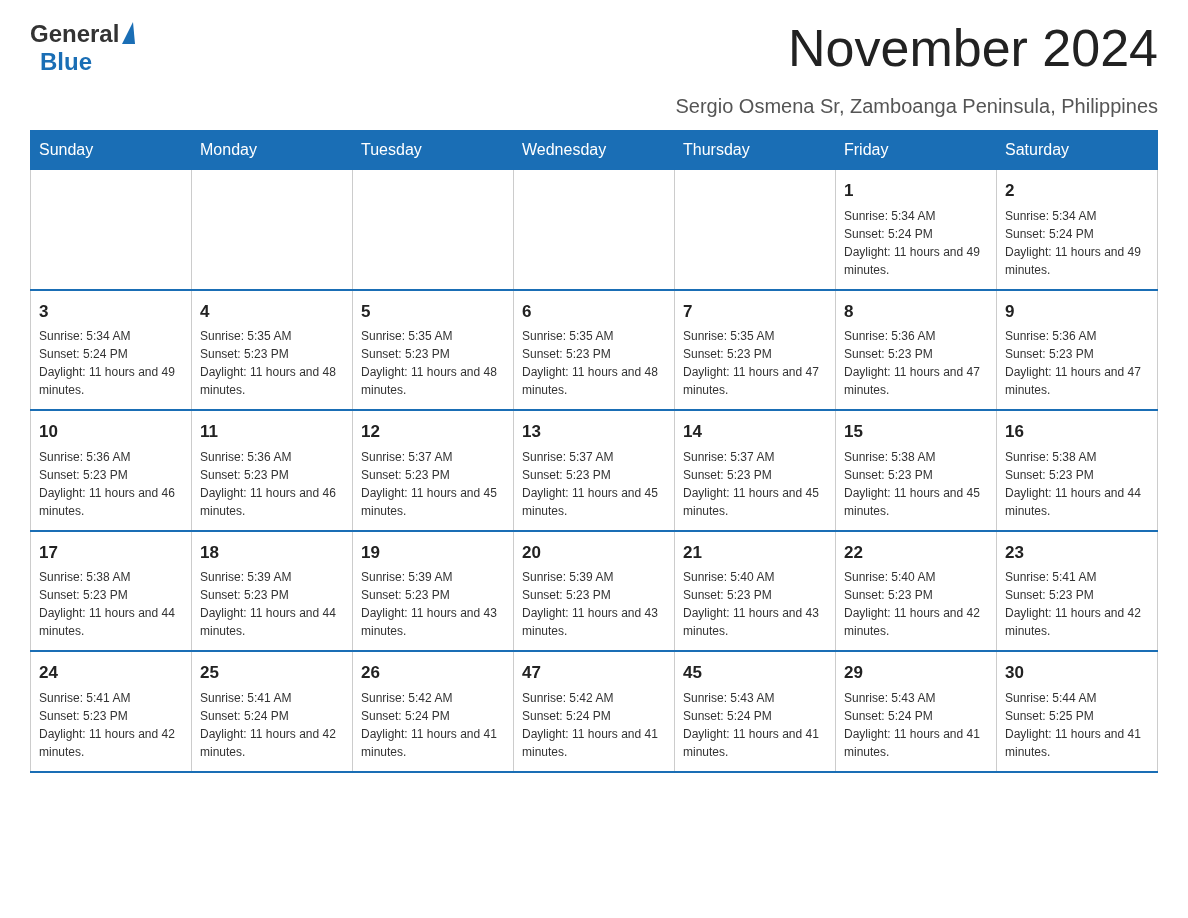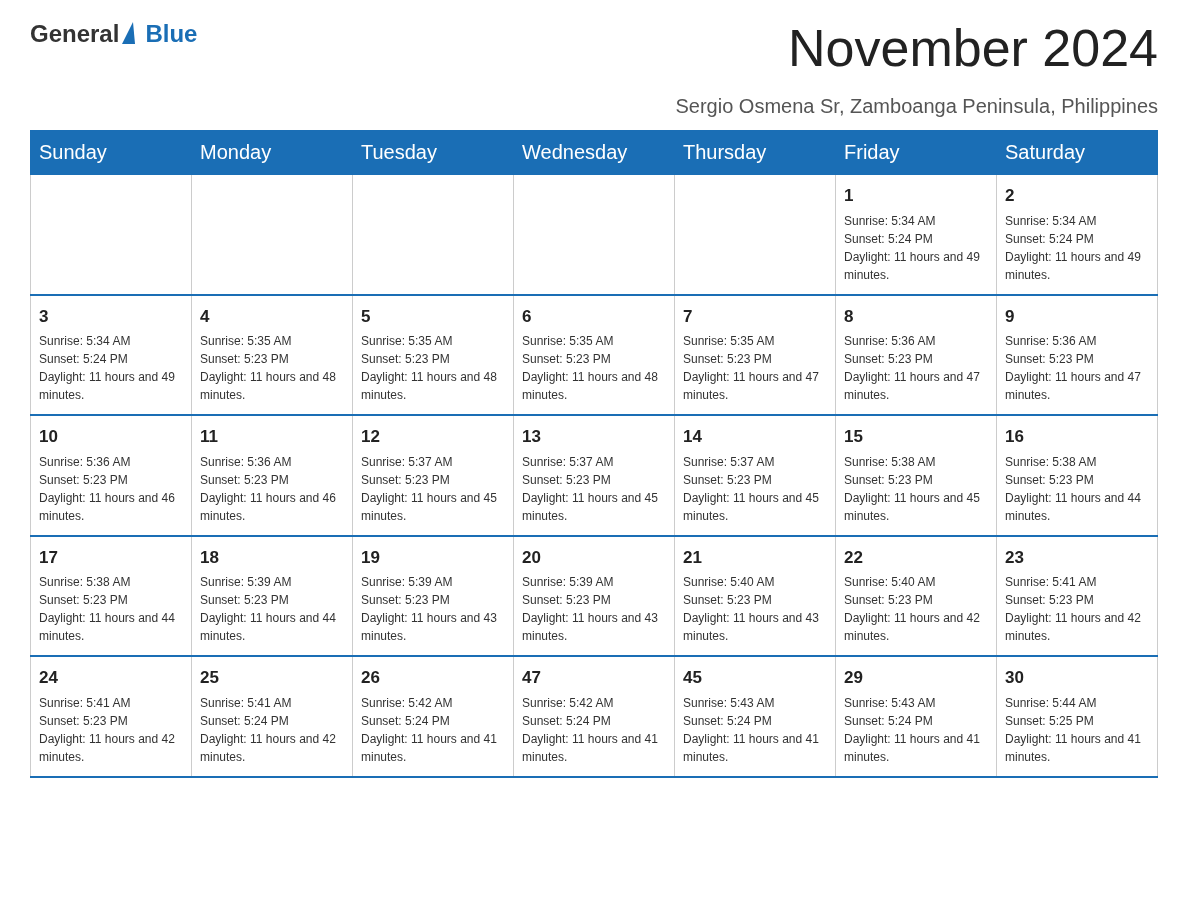--- a/index.html
+++ b/index.html
@@ -33,21 +33,21 @@
     .calendar {
       width: 100%;
       border-collapse: collapse;
       margin-top: 12px;
     }
     .calendar thead th {
       background-color: #1a6eb5;
       color: #fff;
       padding: 10px 8px;
       text-align: left;
-      font-size: 20px;
+      font-size: 16px;
       font-weight: normal;
       border: 1px solid #1a6eb5;
     }
     .calendar tbody td {
       vertical-align: top;
       padding: 8px 8px 10px 8px;
       border: 1px solid #ccc;
       width: 14.28%;
       font-size: 13px;
       color: #333;
@@ -66,21 +66,21 @@
       line-height: 1.5;
     }
     .calendar tbody tr {
       border-bottom: 2px solid #1a6eb5;
     }
     .empty-cell {
       background: #fff;
     }
     .logo-wrapper {
       display: flex;
-      flex-direction: row;
+      flex-direction: column;
       align-items: flex-start;
     }
     .logo-line1 {
       display: flex;
       align-items: center;
     }
   </style>
 </head>
 <body>
 

